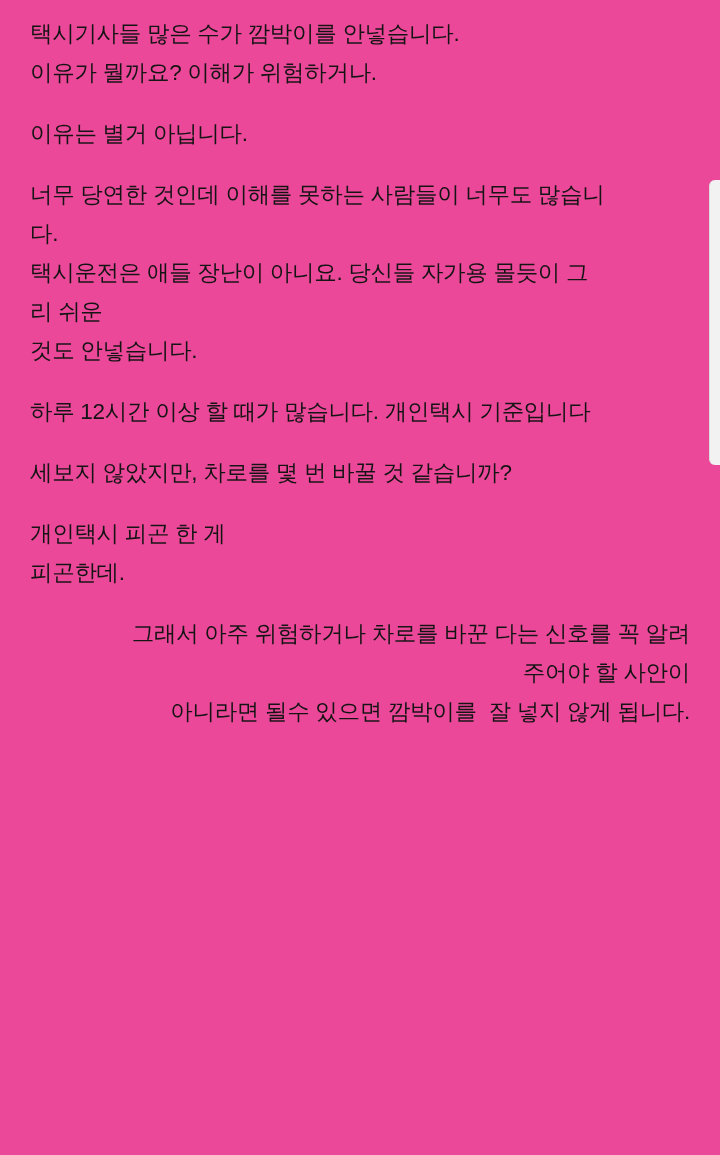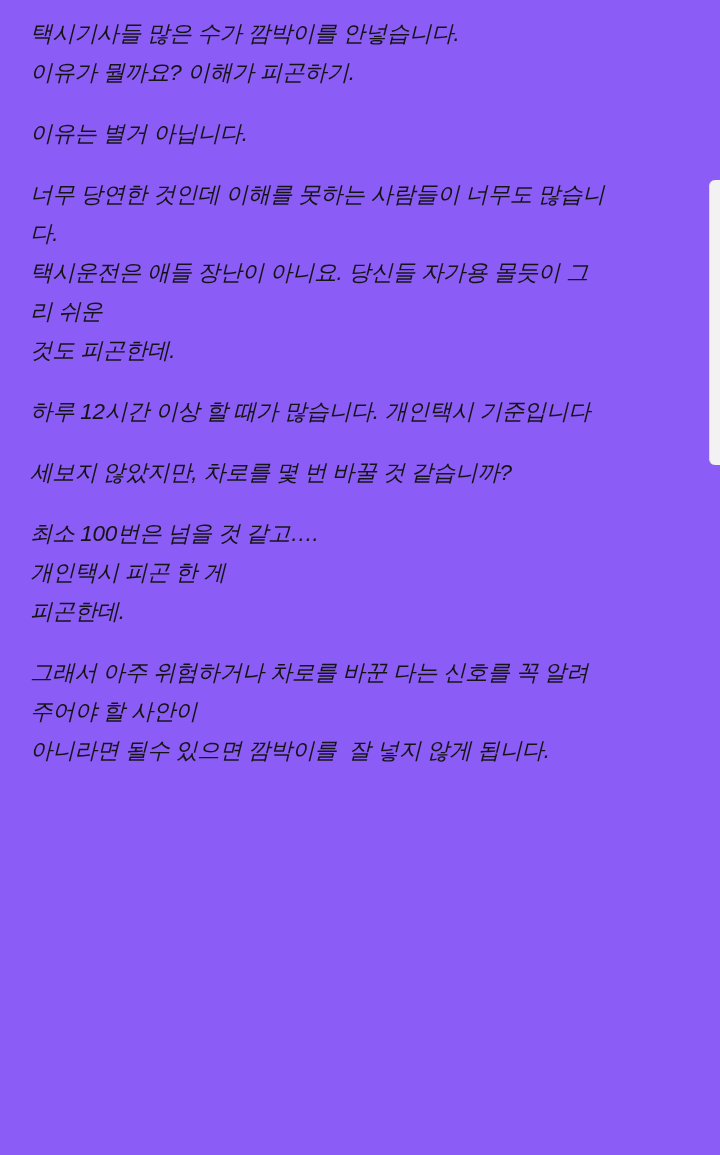--- a/index.html
+++ b/index.html
@@ -10,37 +10,37 @@
   body {
     width: 720px;
     height: 1155px;
     overflow: hidden;
     font-family: "Liberation Sans", "DejaVu Sans", sans-serif;
   }
   #page {
     position: relative;
     width: 720px;
     height: 1155px;
-    background: #8b5cf6;
+    background: #ec4899;
     box-sizing: border-box;
-    font-style: italic;
   }
   .content {
     position: absolute;
     left: 0;
     top: 0;
     width: 720px;
     padding: 14px 30px 0 30px;
     box-sizing: border-box;
   }
   .para {
     margin: 0 0 22px 0;
   }
   .para:last-child {
     margin-bottom: 0;
+    text-align: right;
   }
   .line {
     font-size: 22.5px;
     line-height: 39px;
     color: #141414;
     letter-spacing: -0.3px;
     white-space: pre-wrap;
     word-break: break-all;
   }
   
@@ -58,48 +58,47 @@
 </style>
 </head>
 <body>
 
 <div id="page">
 
   <div class="content">
 
     <div class="para">
       <div class="line">택시기사들 많은 수가 깜박이를 안넣습니다.</div>
-      <div class="line">이유가 뭘까요? 이해가 피곤하기.</div>
+      <div class="line">이유가 뭘까요? 이해가 위험하거나.</div>
     </div>
 
     <div class="para">
       <div class="line">이유는 별거 아닙니다.</div>
     </div>
 
     <div class="para">
     </div>
 
     <div class="para">
       <div class="line">너무 당연한 것인데 이해를 못하는 사람들이 너무도 많습니</div>
       <div class="line">다.</div>
       <div class="line">택시운전은 애들 장난이 아니요. 당신들 자가용 몰듯이 그</div>
       <div class="line">리 쉬운</div>
-      <div class="line">것도 피곤한데.</div>
+      <div class="line">것도 안넣습니다.</div>
     </div>
 
     <div class="para">
       <div class="line">하루 12시간 이상 할 때가 많습니다. 개인택시 기준입니다</div>
     </div>
 
     <div class="para">
       <div class="line">세보지 않았지만, 차로를 몇 번 바꿀 것 같습니까?</div>
     </div>
 
     <div class="para">
-      <div class="line">최소 100번은 넘을 것 같고….</div>
       <div class="line">개인택시 피곤 한 게</div>
       <div class="line">피곤한데.</div>
     </div>
 
     <div class="para">
       <div class="line">그래서 아주 위험하거나 차로를 바꾼 다는 신호를 꼭 알려</div>
       <div class="line">주어야 할 사안이</div>
       <div class="line">아니라면 될수 있으면 깜박이를  잘 넣지 않게 됩니다.</div>
     </div>
 

